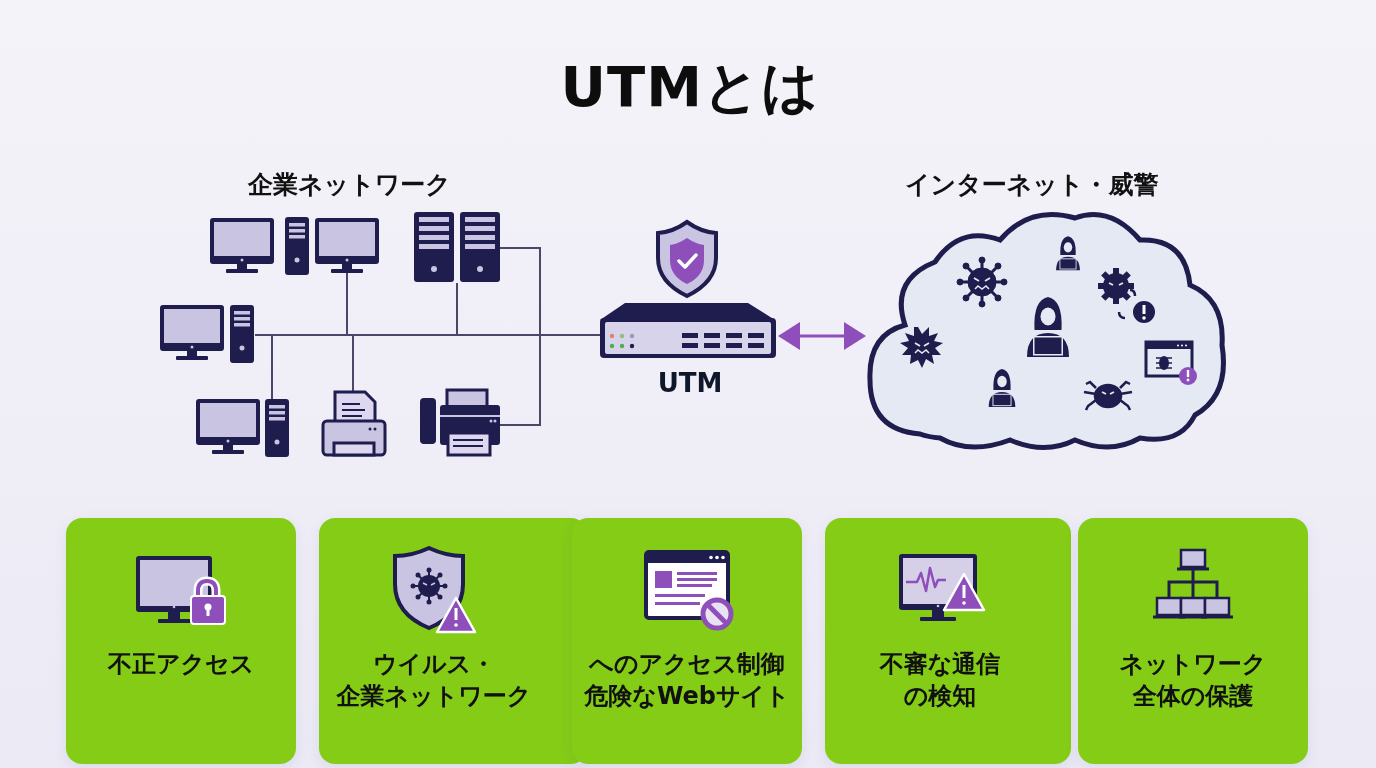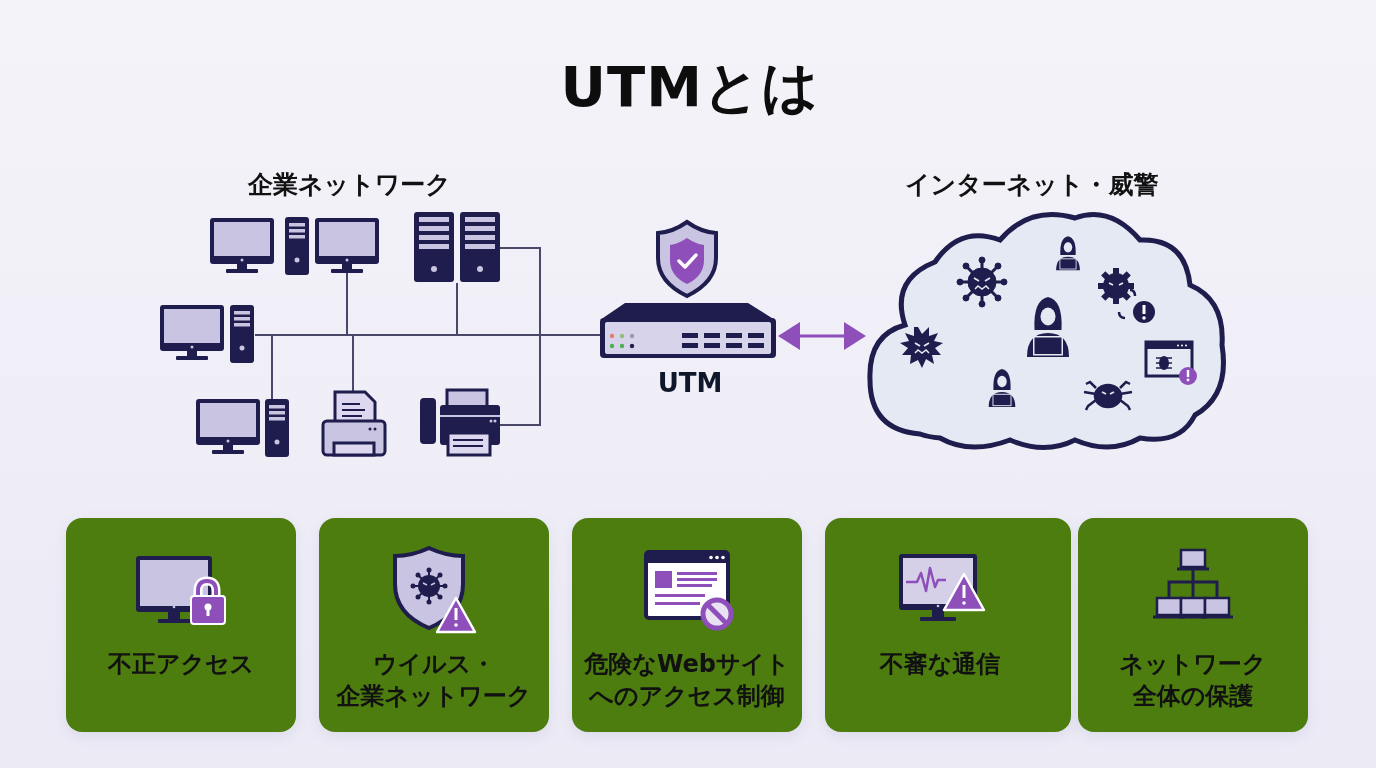--- a/index.html
+++ b/index.html
@@ -15,22 +15,22 @@
   }
   .section-label {
     position: absolute; font-size: 25px; font-weight: bold; color: #111;
   }
   #diagram { position: absolute; left: 0; top: 0; }
   .utm-label {
     position: absolute; left: 640px; top: 368px; width: 100px; text-align: center;
     font-size: 26px; font-weight: bold; color: #0f172a;
   }
   .card {
-    position: absolute; top: 518px; width: 230px; height: 214px;
-    background: #4d7c0f; border-radius: 16px;
+    position: absolute; top: 518px; width: 230px; height: 246px;
+    background: #84cc16; border-radius: 16px;
     box-shadow: 0 4px 14px rgba(90, 80, 150, 0.10);
   }
   .card .icon { position: absolute; left: 55px; top: 28px; width: 120px; height: 90px; }
   .card .label {
     position: absolute; left: 0; width: 230px; top: 130px; text-align: center;
     font-size: 24px; font-weight: bold; line-height: 32px; color: #111;
   }
   .card .label span { display: block; }
 </style>
 </head>
@@ -252,21 +252,21 @@
     <path d="M77,52 L77,45 Q77,35 86,35 Q95,35 95,45 L95,52" fill="none" stroke="#8e4fbb" stroke-width="4"></path>
     <rect x="70" y="50" width="34" height="28" rx="3" fill="#8e4fbb" stroke="#fff" stroke-width="2"></rect>
     <circle cx="87" cy="61" r="3.5" fill="#fff"></circle>
     <rect x="85.5" y="62" width="3" height="8" fill="#fff"></rect>
   </svg>
   <div class="label">
     <span>不正アクセス</span>
   </div>
 </div>
 
-<div class="card" style="left:319px;">
+<div class="card" style="left:319px;padding-left:38px;">
   <svg class="icon" viewBox="0 0 120 90">
     <path d="M55,2 Q72,10 89,10 L89,38 Q89,68 55,82 Q21,68 21,38 L21,10 Q38,10 55,2 Z" fill="#c9c4e2" stroke="#1f1d4d" stroke-width="4"></path>
     <g stroke="#1f1d4d" stroke-width="2">
       <line x1="55" y1="24" x2="55" y2="56"></line>
       <line x1="39" y1="40" x2="71" y2="40"></line>
       <line x1="44" y1="29" x2="66" y2="51"></line>
       <line x1="66" y1="29" x2="44" y2="51"></line>
     </g>
     <g fill="#1f1d4d">
       <circle cx="55" cy="24" r="2.5"></circle>
@@ -300,39 +300,40 @@
     <rect x="28" y="25" width="17" height="17" fill="#8e4fbb"></rect>
     <rect x="50" y="26" width="40" height="3" fill="#8e4fbb"></rect>
     <rect x="50" y="32" width="40" height="3" fill="#8e4fbb"></rect>
     <rect x="50" y="38" width="35" height="3" fill="#8e4fbb"></rect>
     <rect x="28" y="48" width="50" height="3" fill="#8e4fbb"></rect>
     <rect x="28" y="56" width="45" height="3" fill="#8e4fbb"></rect>
     <circle cx="90" cy="68" r="14" fill="#e9e2f3" stroke="#8e4fbb" stroke-width="5"></circle>
     <line x1="80" y1="58" x2="100" y2="78" stroke="#8e4fbb" stroke-width="5"></line>
   </svg>
   <div class="label">
+    <span>へのアクセス制御</span>
     <span>危険なWebサイト</span>
-    <span>へのアクセス制御</span>
   </div>
 </div>
 
 <div class="card" style="left:825px;padding-left:16px;">
   <svg class="icon" viewBox="0 0 120 90">
     <rect x="19" y="8" width="78" height="56" rx="3" fill="#1f1d4d"></rect>
     <rect x="23" y="12" width="70" height="46" fill="#d5d0e8"></rect>
     <circle cx="58" cy="60" r="1.3" fill="#c9c4e2"></circle>
     <rect x="52" y="64" width="12" height="8" fill="#1f1d4d"></rect>
     <rect x="40" y="71" width="36" height="4" rx="1" fill="#1f1d4d"></rect>
     <polyline points="26,36 37,36 41,27 46,45 50,22 55,41 58,34 66,34" fill="none" stroke="#8e4fbb" stroke-width="2.5" stroke-linejoin="round"></polyline>
     <polygon points="84,28 104,64 64,64" fill="#8e4fbb" stroke="#fff" stroke-width="2.5" stroke-linejoin="round"></polygon>
     <rect x="82.5" y="39" width="3" height="13" fill="#fff"></rect>
     <circle cx="84" cy="57" r="1.8" fill="#fff"></circle>
   </svg>
   <div class="label">
     <span>不審な通信</span>
+    <span>の検知</span>
   </div>
 </div>
 
 <div class="card" style="left:1078px;">
   <svg class="icon" viewBox="0 0 120 90">
     <g fill="#c9c4e2" stroke="#1f1d4d" stroke-width="2.5">
       <rect x="48" y="4" width="24" height="17"></rect>
       <rect x="24" y="52" width="24" height="17"></rect>
       <rect x="48" y="52" width="24" height="17"></rect>
       <rect x="72" y="52" width="24" height="17"></rect>

